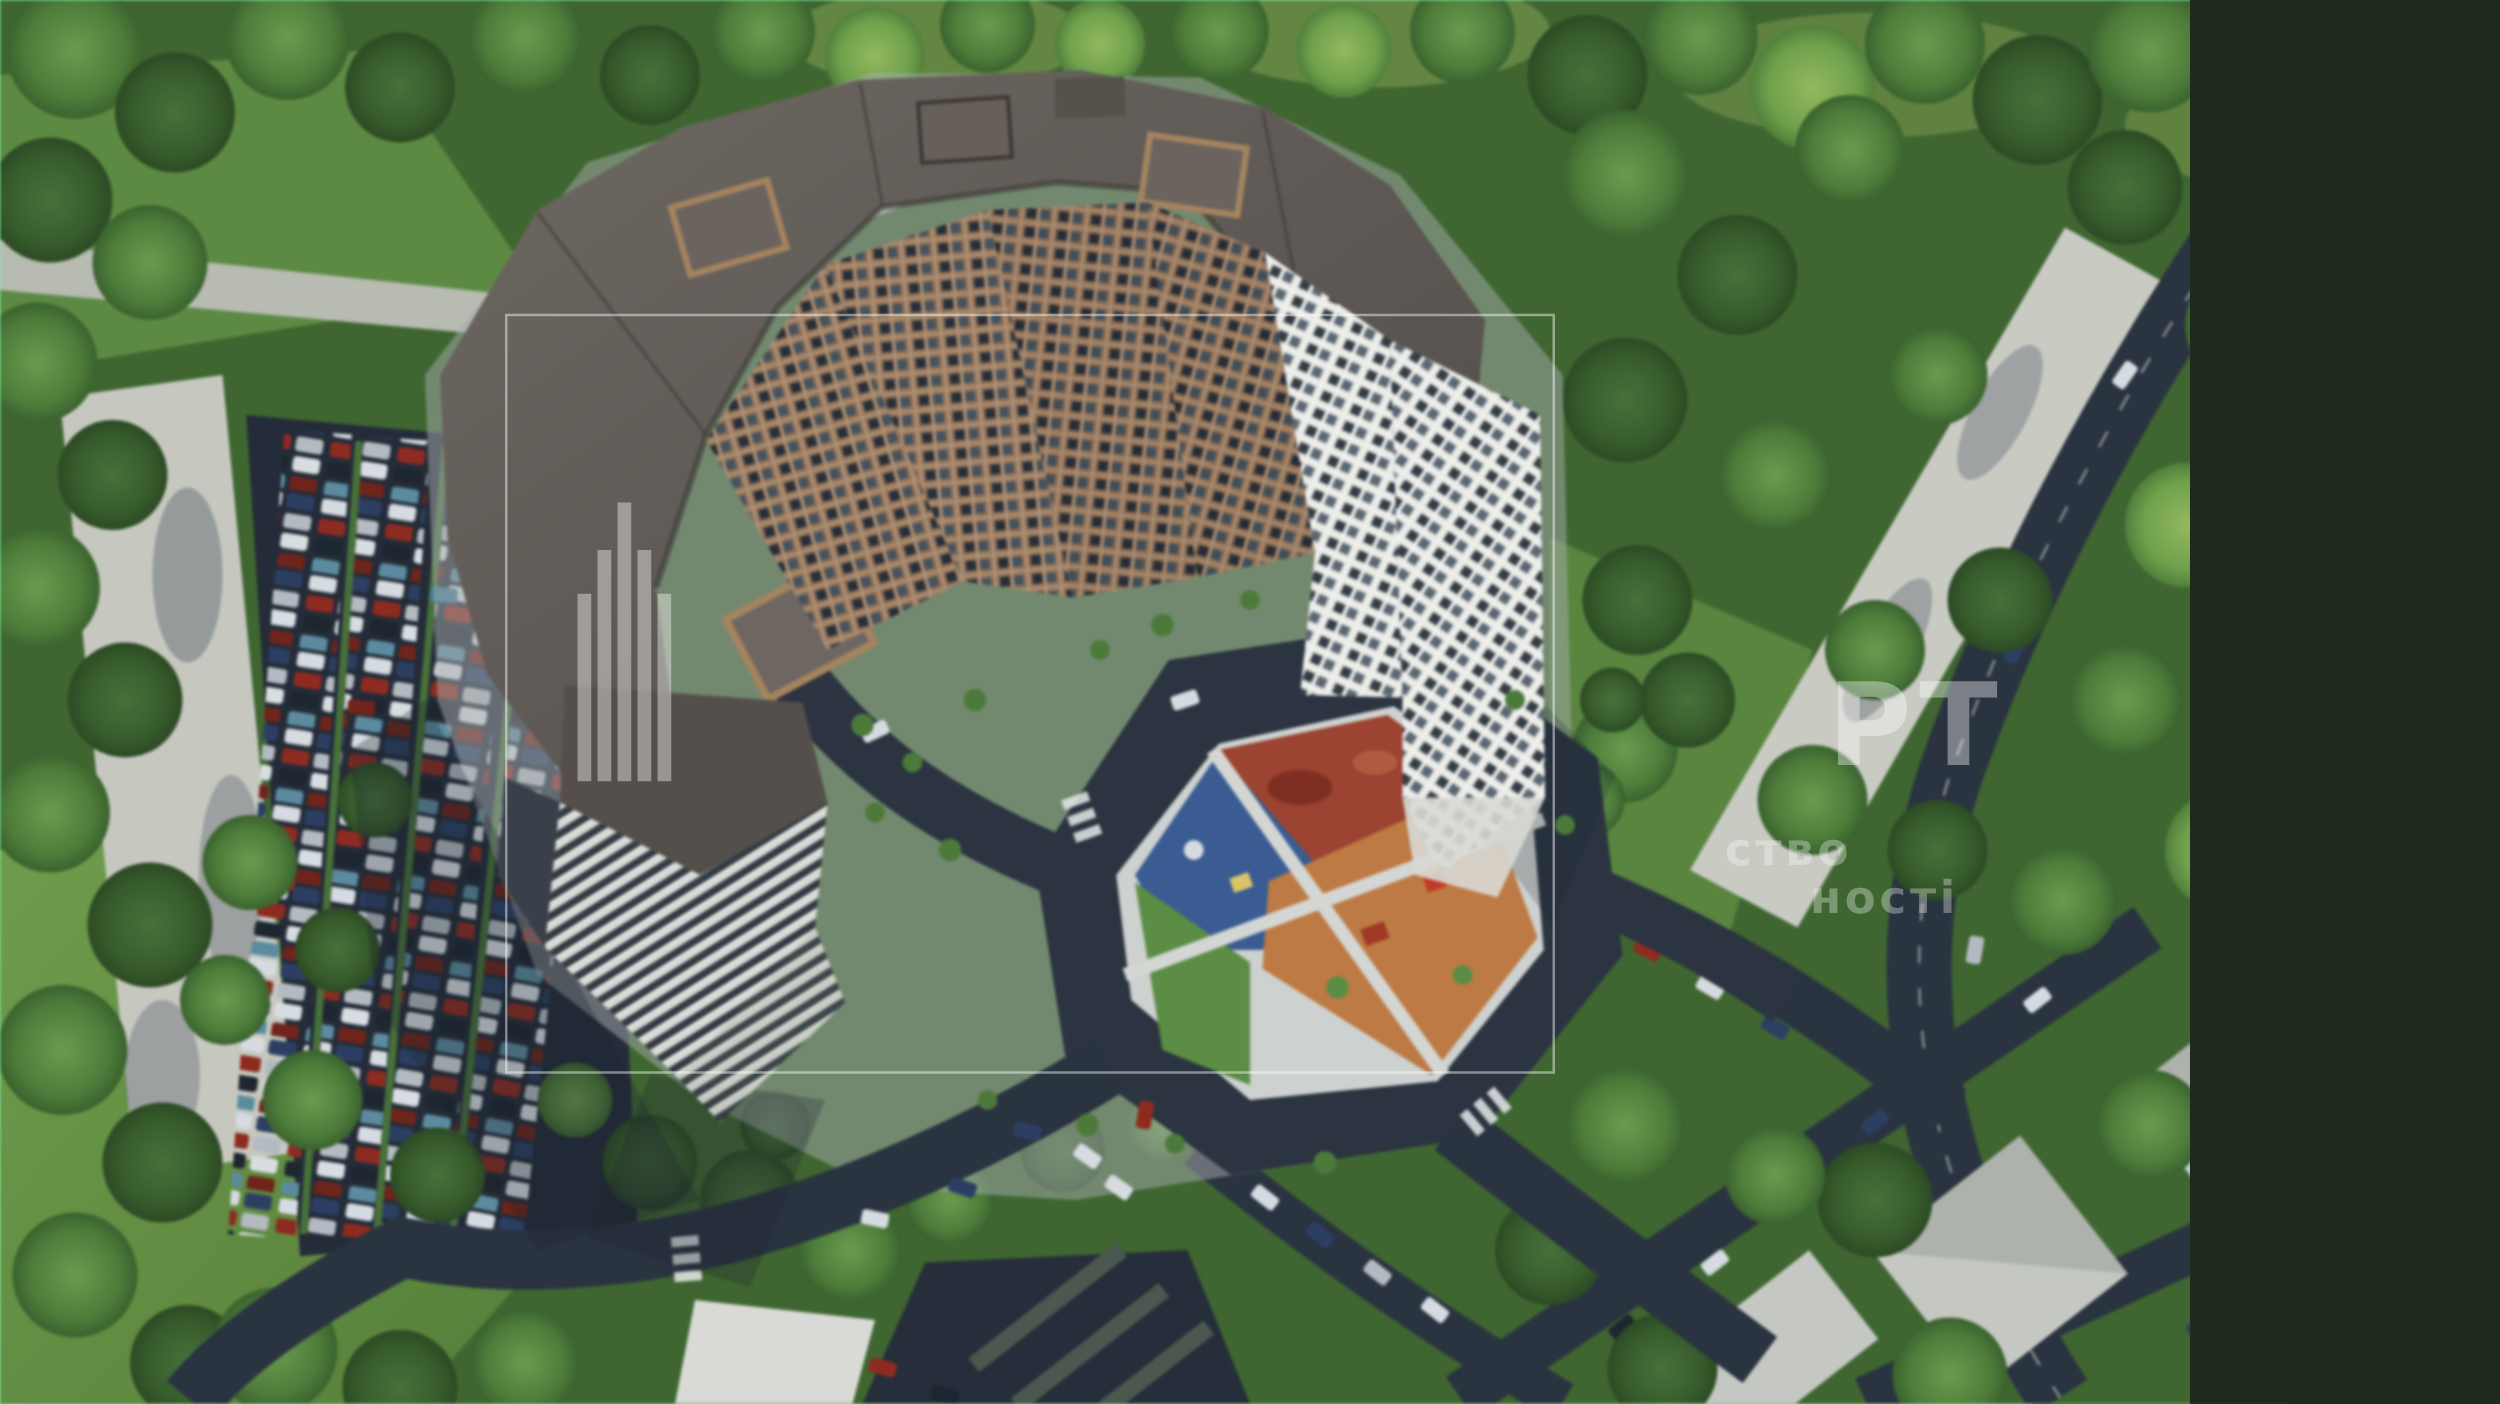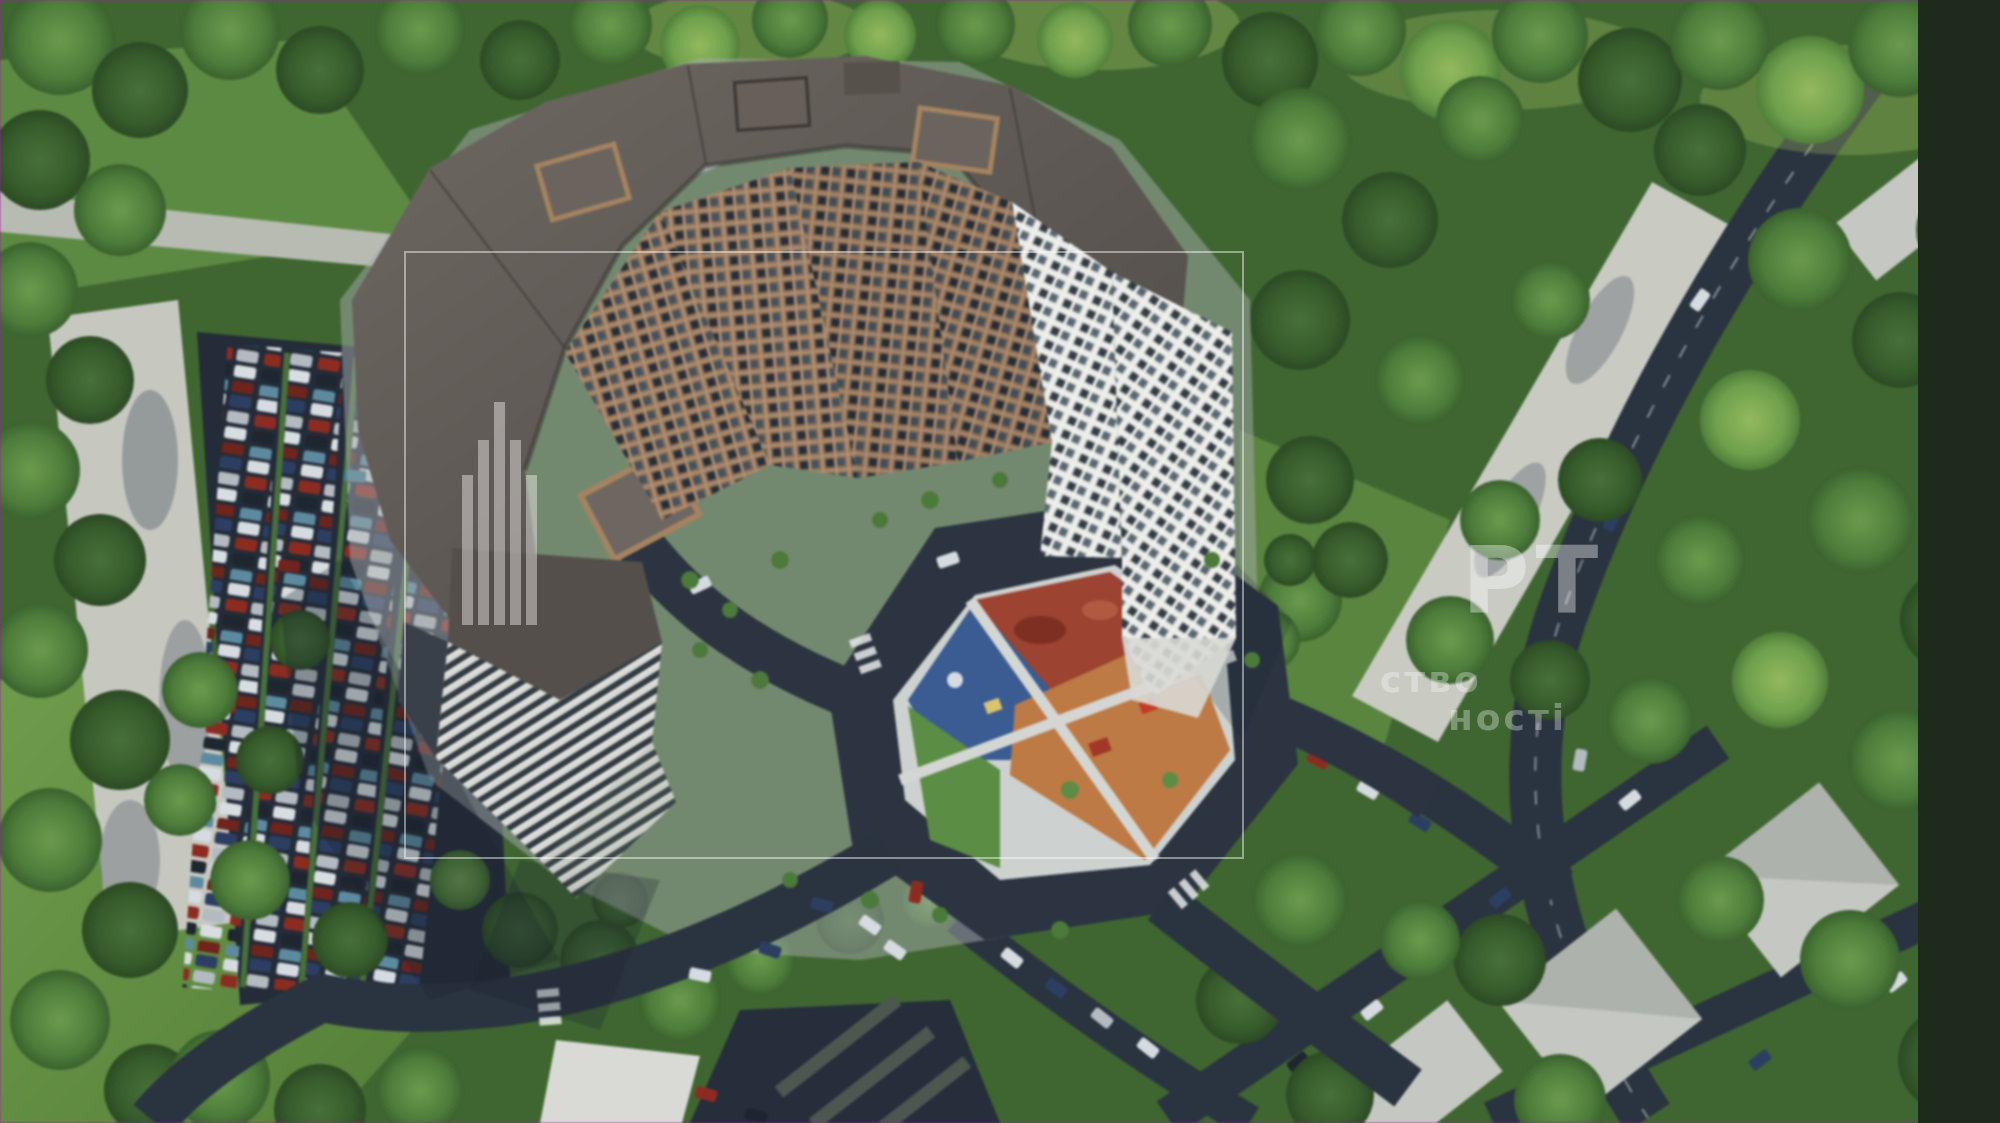--- a/index.html
+++ b/index.html
@@ -1,16 +1,16 @@
 <!DOCTYPE html>
 <html><head>
 <meta charset="utf-8">
 <style>
   html,body{margin:0;padding:0;background:#1d2a1c;}
-  .stage{position:relative;width:1918px;height:1123px;overflow:hidden;background:#a21caf;}
+  .stage{position:relative;width:1752px;height:1123px;overflow:hidden;background:#86efac;}
   .scene{position:absolute;inset:0;filter:blur(1.3px);}
   .wm{position:absolute;inset:0;filter:blur(.6px);}
   svg{display:block}
   .wm text{font-family:"DejaVu Sans","Liberation Sans",sans-serif;font-weight:bold;fill:#ffffff;}
   figure{margin:0}
 </style>
 </head>
 <body>
 
 <figure class="stage">

